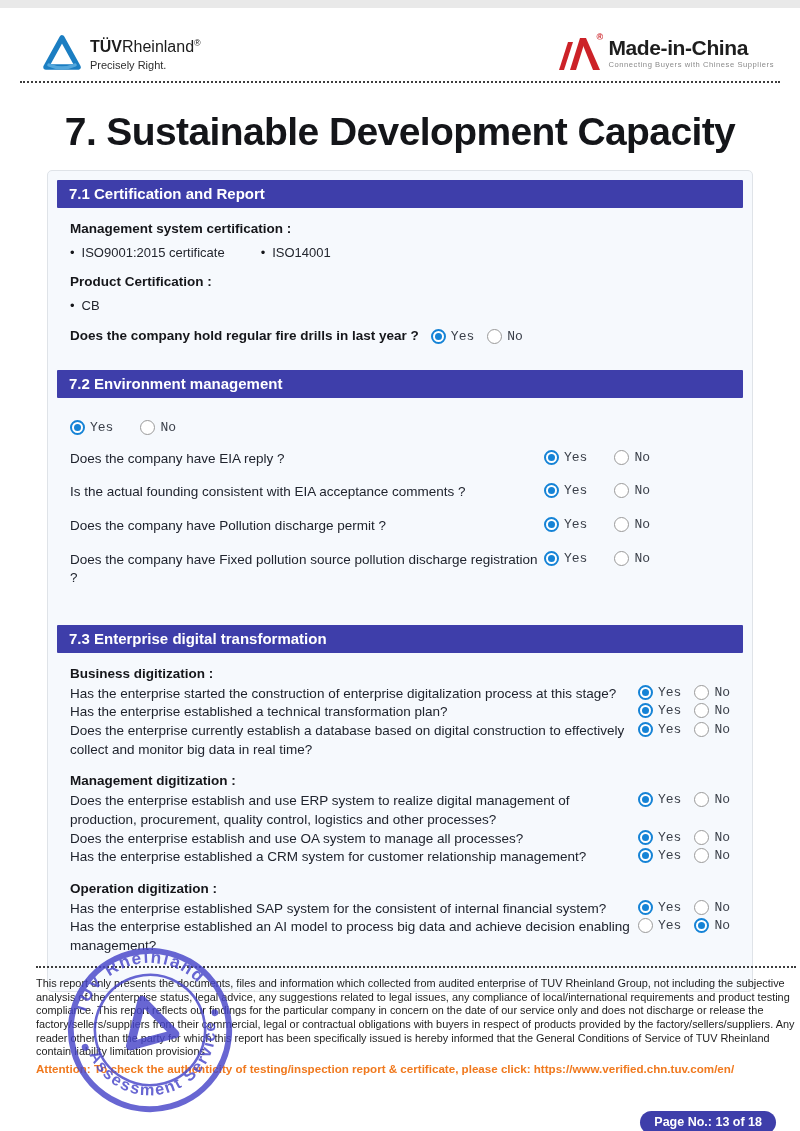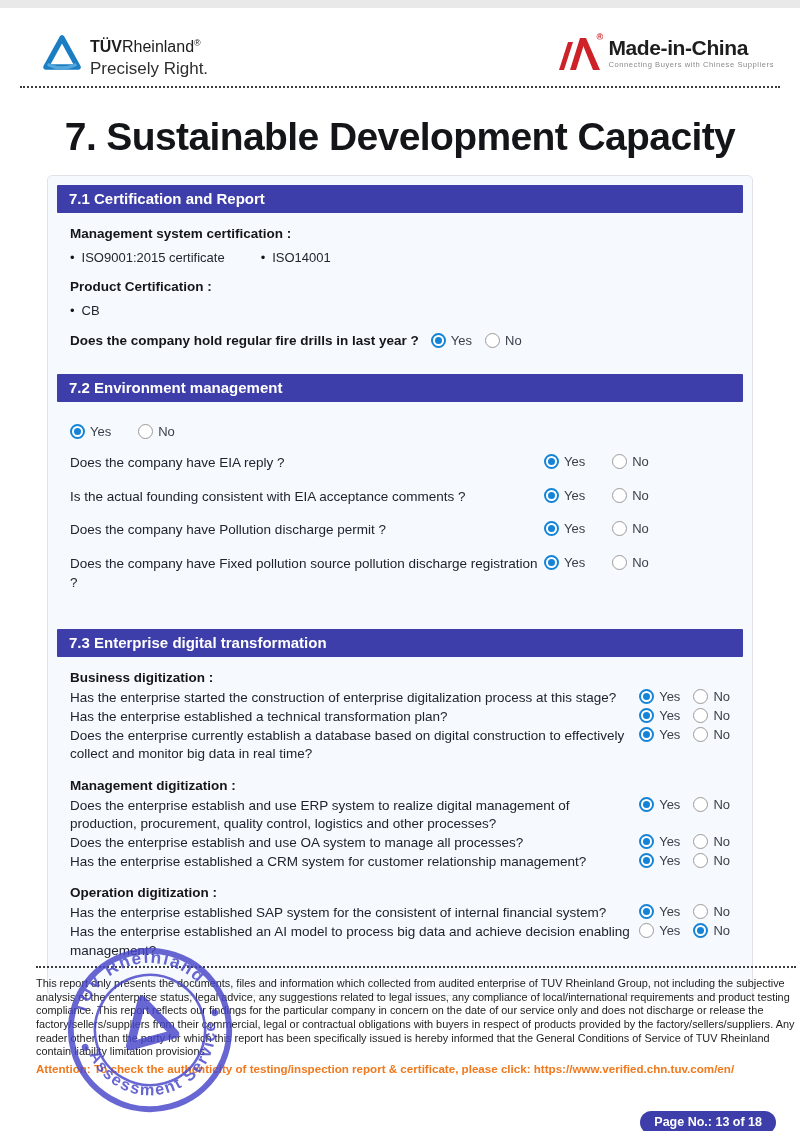--- a/index.html
+++ b/index.html
@@ -7,21 +7,21 @@
   body { font-family:"Liberation Sans","DejaVu Sans",sans-serif; }
   .page { position:relative; width:800px; height:1131px; background:#fff; margin:8px auto; overflow:hidden; }
 
   
   .hdr { display:flex; justify-content:space-between; align-items:flex-start; padding:24px 26px 0 42px; }
   .tuv-logo { display:flex; align-items:flex-start; }
   .tuv-text { margin-left:8px; }
   .tuv-brandline { font-size:16px; color:#1c1c1c; line-height:1.1; padding-top:6px; }
   .tuv-bold { font-weight:700; }
   .tuv-reg { font-size:9px; vertical-align:super; }
-  .tuv-tagline { font-size:17px; color:#2e2e2e; margin-top:3px; }
+  .tuv-tagline { font-size:11px; color:#2e2e2e; margin-top:3px; }
   .mic-logo { display:flex; align-items:flex-start; position:relative; padding-top:4px; }
   .mic-reg { position:absolute; left:38px; top:0; font-size:9px; color:#cc2228; font-weight:700; }
   .mic-text { margin-left:6px; }
   .mic-brand { font-size:21px; font-weight:700; color:#1e1e1e; letter-spacing:-0.4px; line-height:1.1; }
   .mic-tagline { font-size:7.6px; color:#8a8a8a; letter-spacing:0.55px; margin-top:1px; }
   .dotted { border-top:2px dotted #3d3d3d; margin:7px 20px 0 20px; }
 
   
   .page-title { text-align:center; font-size:39px; font-weight:700; color:#141519; letter-spacing:-0.6px; margin:27px 0 16px; }
 
@@ -41,21 +41,21 @@
   .inline-q .q-text { font-weight:700; color:#15161a; margin-right:12px; }
 
   .s2-row { margin-bottom:15px; }
   .s2-row:last-child { margin-bottom:4px; }
   .s2-row .q-text { width:474px; }
 
   .s3-group-label { margin:14px 0 4px; }
   .s3-group-label.first { margin-top:0; }
   .s3-row .q-text { width:580px; }
 
-  .radio-group { display:flex; align-items:center; flex-shrink:0; }
+  .radio-group { display:flex; align-items:center; flex-shrink:0;font-family:Liberation Mono, monospace; }
   .radio { width:15px; height:15px; border-radius:50%; border:1.5px solid #9a9a9a; background:#fff;
            display:inline-flex; align-items:center; justify-content:center; flex-shrink:0; }
   .radio.checked { border:2px solid #1583d6; }
   .radio.checked::after { content:""; width:7px; height:7px; border-radius:50%; background:#1583d6; }
   .radio-label { font-size:13px; color:#3b404a; margin-left:5px; }
   .gap-wide { margin-left:27px; }
   .gap-tight { margin-left:13px; }
 
   
   .footer { position:absolute; left:36px; width:760px; top:958px; }

